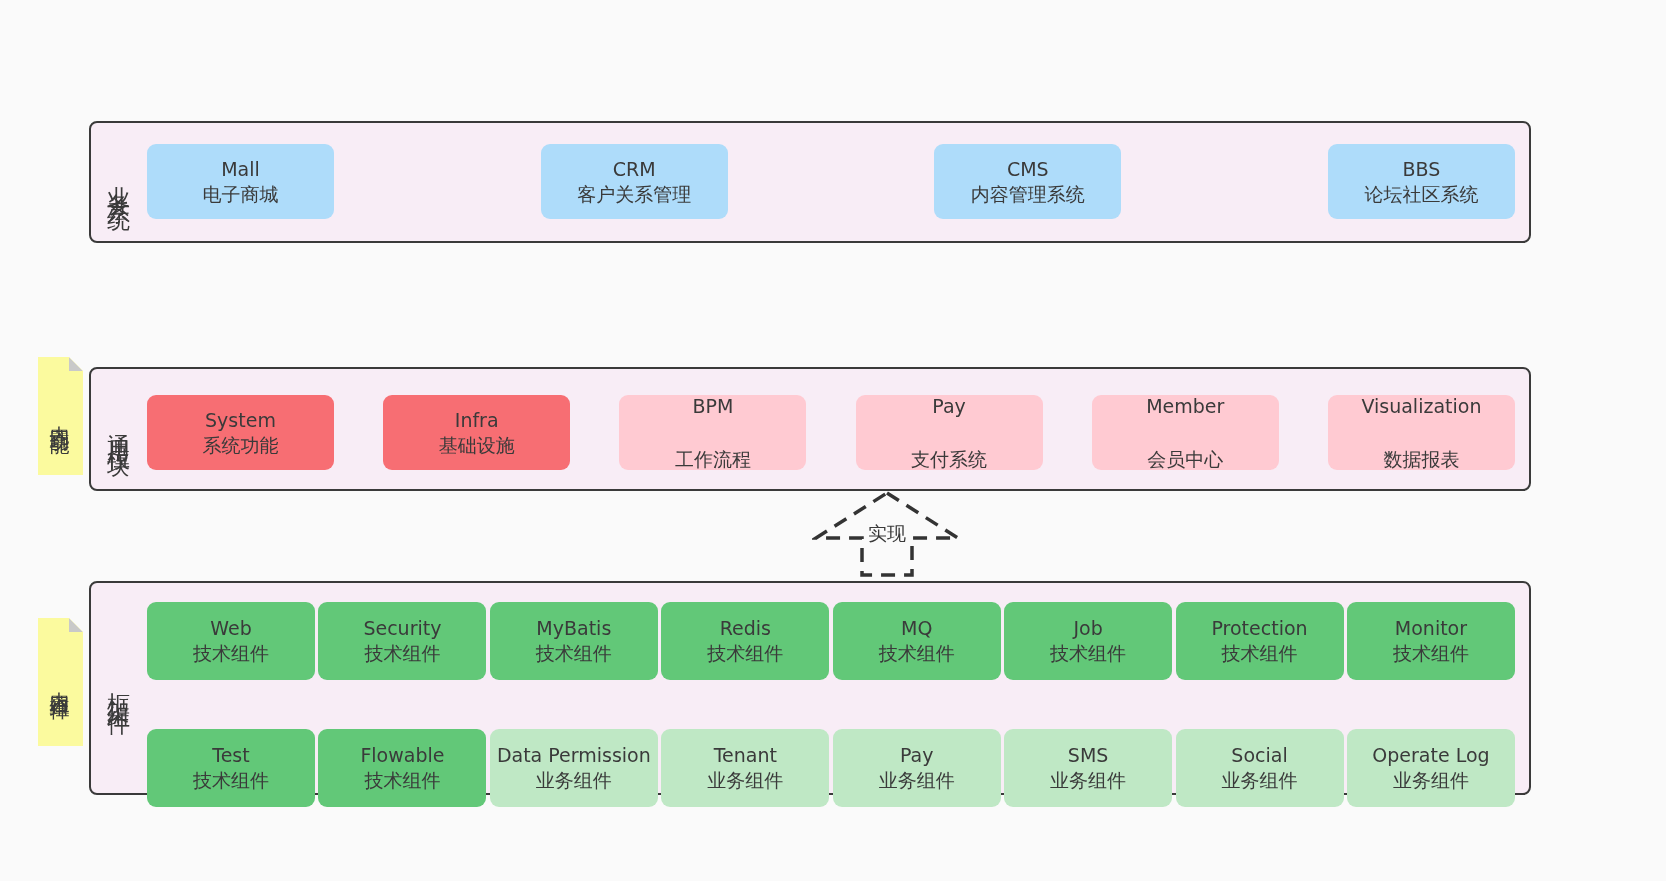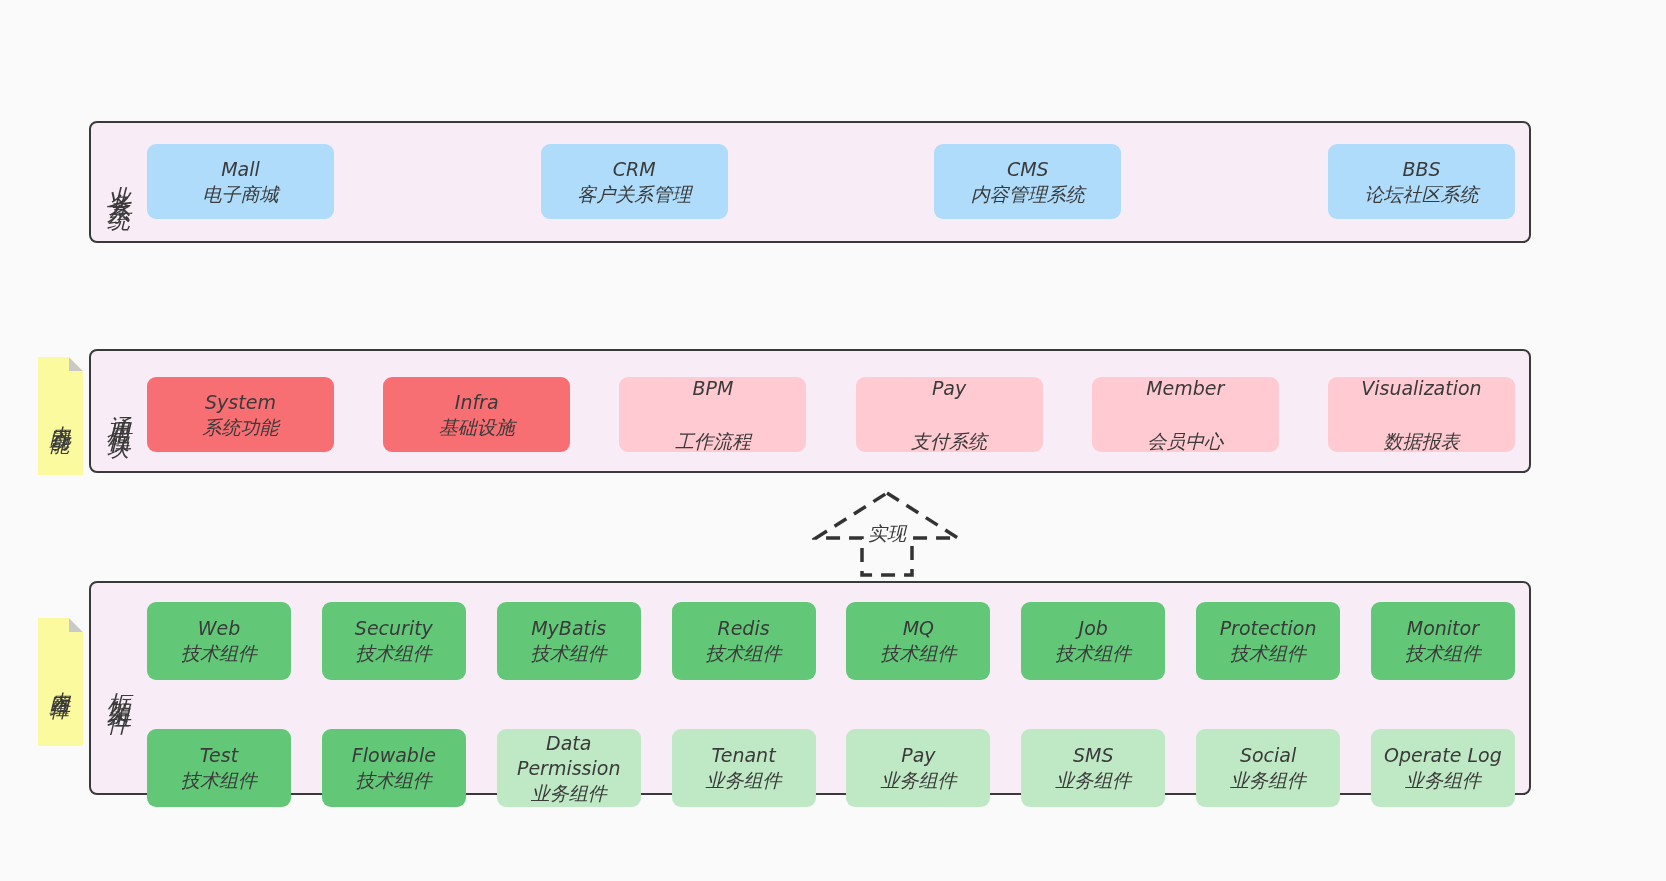--- a/index.html
+++ b/index.html
@@ -1,38 +1,38 @@
 <!DOCTYPE html>
 <html style="--c-page_bg: #fafafa; --c-panel_bg: #f8edf6; --c-panel_border: #3a3a3a; --c-text: #3a3a3a; --c-blue: #aedcfa; --c-red: #f76e73; --c-pink: #ffcad2; --c-green: #62c878; --c-light_green: #bfe8c5; --c-note_bg: #fbfa9e; --c-note_fold: #c9c9c9; --c-arrow_stroke: #333333;"><head>
 <meta charset="utf-8">
 <style>
   html,body{margin:0;padding:0;}
   body{font-family:"DejaVu Sans","Liberation Sans",sans-serif;background:#fafafa;}
-  #canvas{position:relative;width:1666px;height:881px;background:var(--c-page_bg,#fafafa);overflow:hidden;color:var(--c-text,#3a3a3a);font-style:italic;}
+  #canvas{position:relative;width:1666px;height:881px;background:var(--c-page_bg,#fafafa);overflow:hidden;color:var(--c-text,#3a3a3a);}
 
   .panel{position:absolute;left:89px;width:1442px;background:var(--c-panel_bg,#f8edf6);
          border:2px solid var(--c-panel_border,#3a3a3a);border-radius:8px;box-sizing:border-box;}
   #panel-business{top:121px;height:122px;}
-  #panel-modules{top:349px;height:124px;}
+  #panel-modules{top:367px;height:124px;}
   #panel-components{top:581px;height:214px;}
 
   .vlabel{position:absolute;left:13px;top:50%;transform:translateY(-50%);
           writing-mode:vertical-rl;text-orientation:upright;
           font-size:23px;letter-spacing:7px;color:var(--c-text,#3a3a3a);white-space:nowrap;}
 
   .boxrow{position:absolute;left:56px;right:14px;display:flex;justify-content:space-between;}
   #panel-business .boxrow{top:21px;}
   #panel-modules .boxrow{top:26px;}
   #panel-components .row0{top:19px;}
   #panel-components .row1{top:118px;margin-top:28px;}
 
   .box{border-radius:9px;display:flex;flex-direction:column;align-items:center;justify-content:center;
        text-align:center;font-size:19px;line-height:25px;color:var(--c-text,#3a3a3a);box-sizing:border-box;padding:2px 4px;}
   .cols6 .box{width:187px;height:75px;}
-  .cols8 .box{width:144px;height:78px;}
+  .cols8 .box{width:168px;height:78px;}
   .v-blue{background:var(--c-blue,#aedcfa);}
   .v-red{background:var(--c-red,#f76e73);}
   .v-pink{background:var(--c-pink,#ffcad2);gap:28px;}
   .v-green{background:var(--c-green,#62c878);}
   .v-light_green{background:var(--c-light_green,#bfe8c5);}
 
   .note{position:absolute;left:38px;width:45px;background:var(--c-note_bg,#fbfa9e);
         clip-path:polygon(0 0,calc(100% - 14px) 0,100% 14px,100% 100%,0 100%);}
   #note-modules{top:357px;height:118px;}
   #note-components{top:618px;height:128px;}

